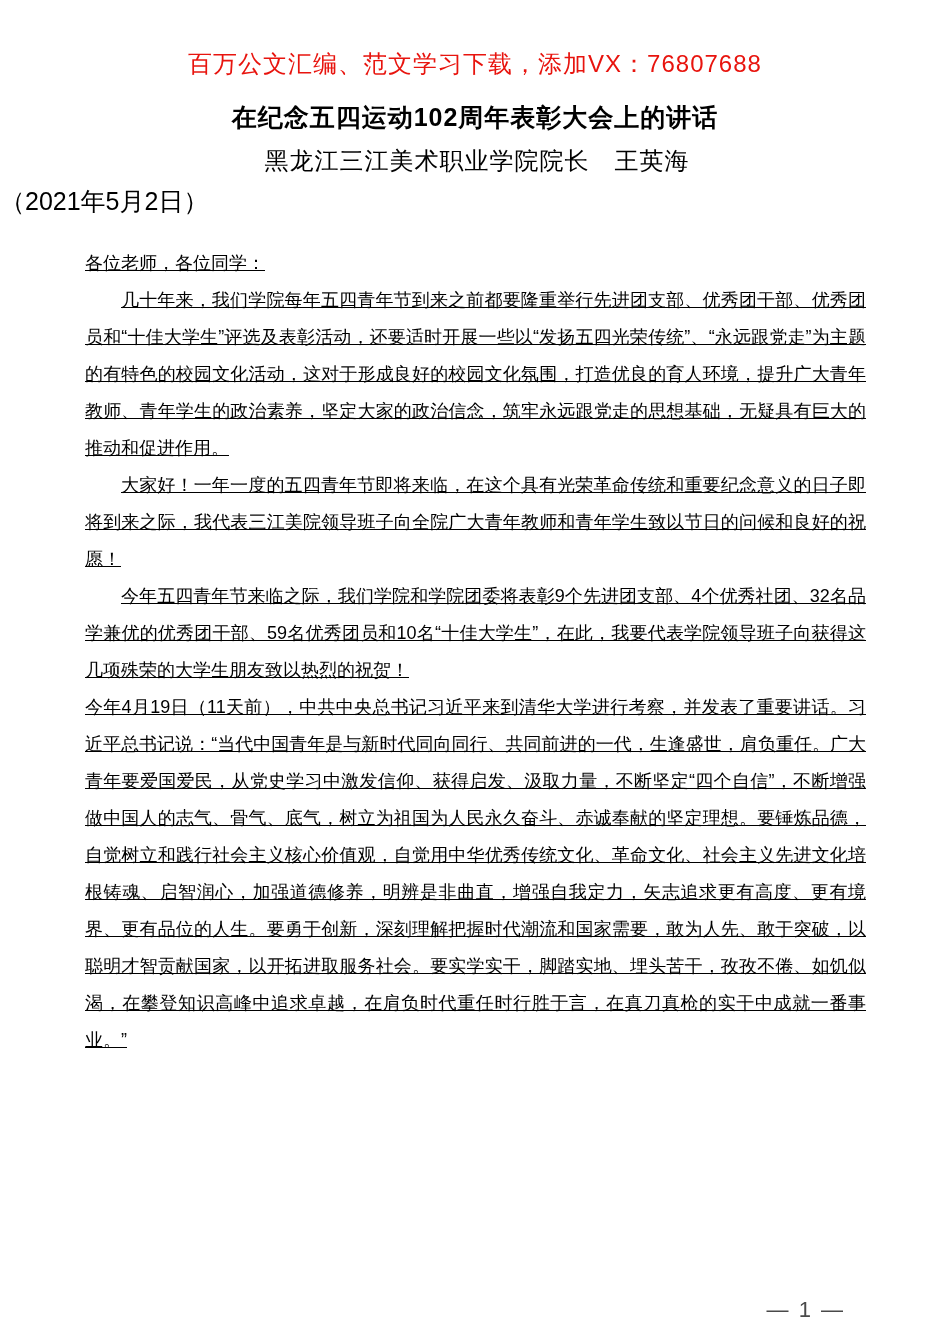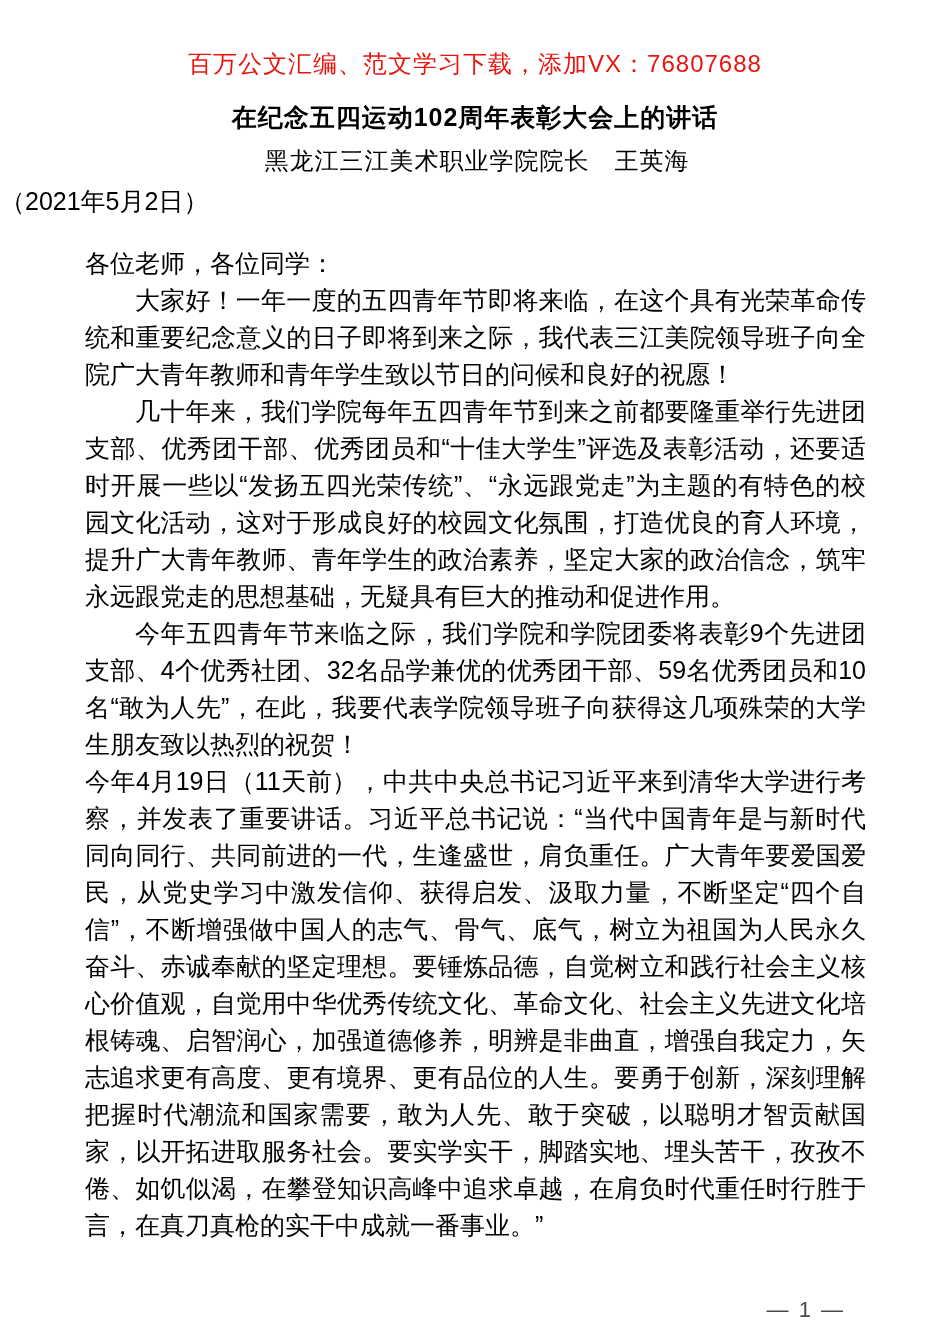--- a/index.html
+++ b/index.html
@@ -52,23 +52,24 @@
     top: 177px;
     left: 0;
     right: 0;
     font-size: 25px;
   }
   .body-text {
     position: absolute;
     top: 237px;
     left: 85px;
     width: 781px;
-    font-size: 25px;
+    font-size: 18px;
     line-height: 37px;
     text-align: justify;
+    text-decoration: underline;
   }
   .body-text p {
     margin: 0;
     padding: 0;
   }
   .body-text p.indent {
     text-indent: 2em;
   }
   .page-number {
     position: absolute;
@@ -87,21 +88,21 @@
   <div class="watermark">百万公文汇编、范文学习下载，添加VX：76807688</div>
 
   <h1 class="doc-title">在纪念五四运动102周年表彰大会上的讲话</h1>
 
   <div class="author-line">黑龙江三江美术职业学院院长　王英海</div>
 
   <div class="date-line">（2021年5月2日）</div>
 
   <div class="body-text">
     <p>各位老师，各位同学：</p>
+    <p class="indent">几十年来，我们学院每年五四青年节到来之前都要隆重举行先进团支部、优秀团干部、优秀团员和“十佳大学生”评选及表彰活动，还要适时开展一些以“发扬五四光荣传统”、“永远跟党走”为主题的有特色的校园文化活动，这对于形成良好的校园文化氛围，打造优良的育人环境，提升广大青年教师、青年学生的政治素养，坚定大家的政治信念，筑牢永远跟党走的思想基础，无疑具有巨大的推动和促进作用。</p>
     <p class="indent">大家好！一年一度的五四青年节即将来临，在这个具有光荣革命传统和重要纪念意义的日子即将到来之际，我代表三江美院领导班子向全院广大青年教师和青年学生致以节日的问候和良好的祝愿！</p>
-    <p class="indent">几十年来，我们学院每年五四青年节到来之前都要隆重举行先进团支部、优秀团干部、优秀团员和“十佳大学生”评选及表彰活动，还要适时开展一些以“发扬五四光荣传统”、“永远跟党走”为主题的有特色的校园文化活动，这对于形成良好的校园文化氛围，打造优良的育人环境，提升广大青年教师、青年学生的政治素养，坚定大家的政治信念，筑牢永远跟党走的思想基础，无疑具有巨大的推动和促进作用。</p>
-    <p class="indent">今年五四青年节来临之际，我们学院和学院团委将表彰9个先进团支部、4个优秀社团、32名品学兼优的优秀团干部、59名优秀团员和10名“敢为人先”，在此，我要代表学院领导班子向获得这几项殊荣的大学生朋友致以热烈的祝贺！</p>
+    <p class="indent">今年五四青年节来临之际，我们学院和学院团委将表彰9个先进团支部、4个优秀社团、32名品学兼优的优秀团干部、59名优秀团员和10名“十佳大学生”，在此，我要代表学院领导班子向获得这几项殊荣的大学生朋友致以热烈的祝贺！</p>
     <p>今年4月19日（11天前），中共中央总书记习近平来到清华大学进行考察，并发表了重要讲话。习近平总书记说：“当代中国青年是与新时代同向同行、共同前进的一代，生逢盛世，肩负重任。广大青年要爱国爱民，从党史学习中激发信仰、获得启发、汲取力量，不断坚定“四个自信”，不断增强做中国人的志气、骨气、底气，树立为祖国为人民永久奋斗、赤诚奉献的坚定理想。要锤炼品德，自觉树立和践行社会主义核心价值观，自觉用中华优秀传统文化、革命文化、社会主义先进文化培根铸魂、启智润心，加强道德修养，明辨是非曲直，增强自我定力，矢志追求更有高度、更有境界、更有品位的人生。要勇于创新，深刻理解把握时代潮流和国家需要，敢为人先、敢于突破，以聪明才智贡献国家，以开拓进取服务社会。要实学实干，脚踏实地、埋头苦干，孜孜不倦、如饥似渴，在攀登知识高峰中追求卓越，在肩负时代重任时行胜于言，在真刀真枪的实干中成就一番事业。”</p>
   </div>
 
   <div class="page-number">— 1 —</div>
 
 </div>
 
 </body></html>

